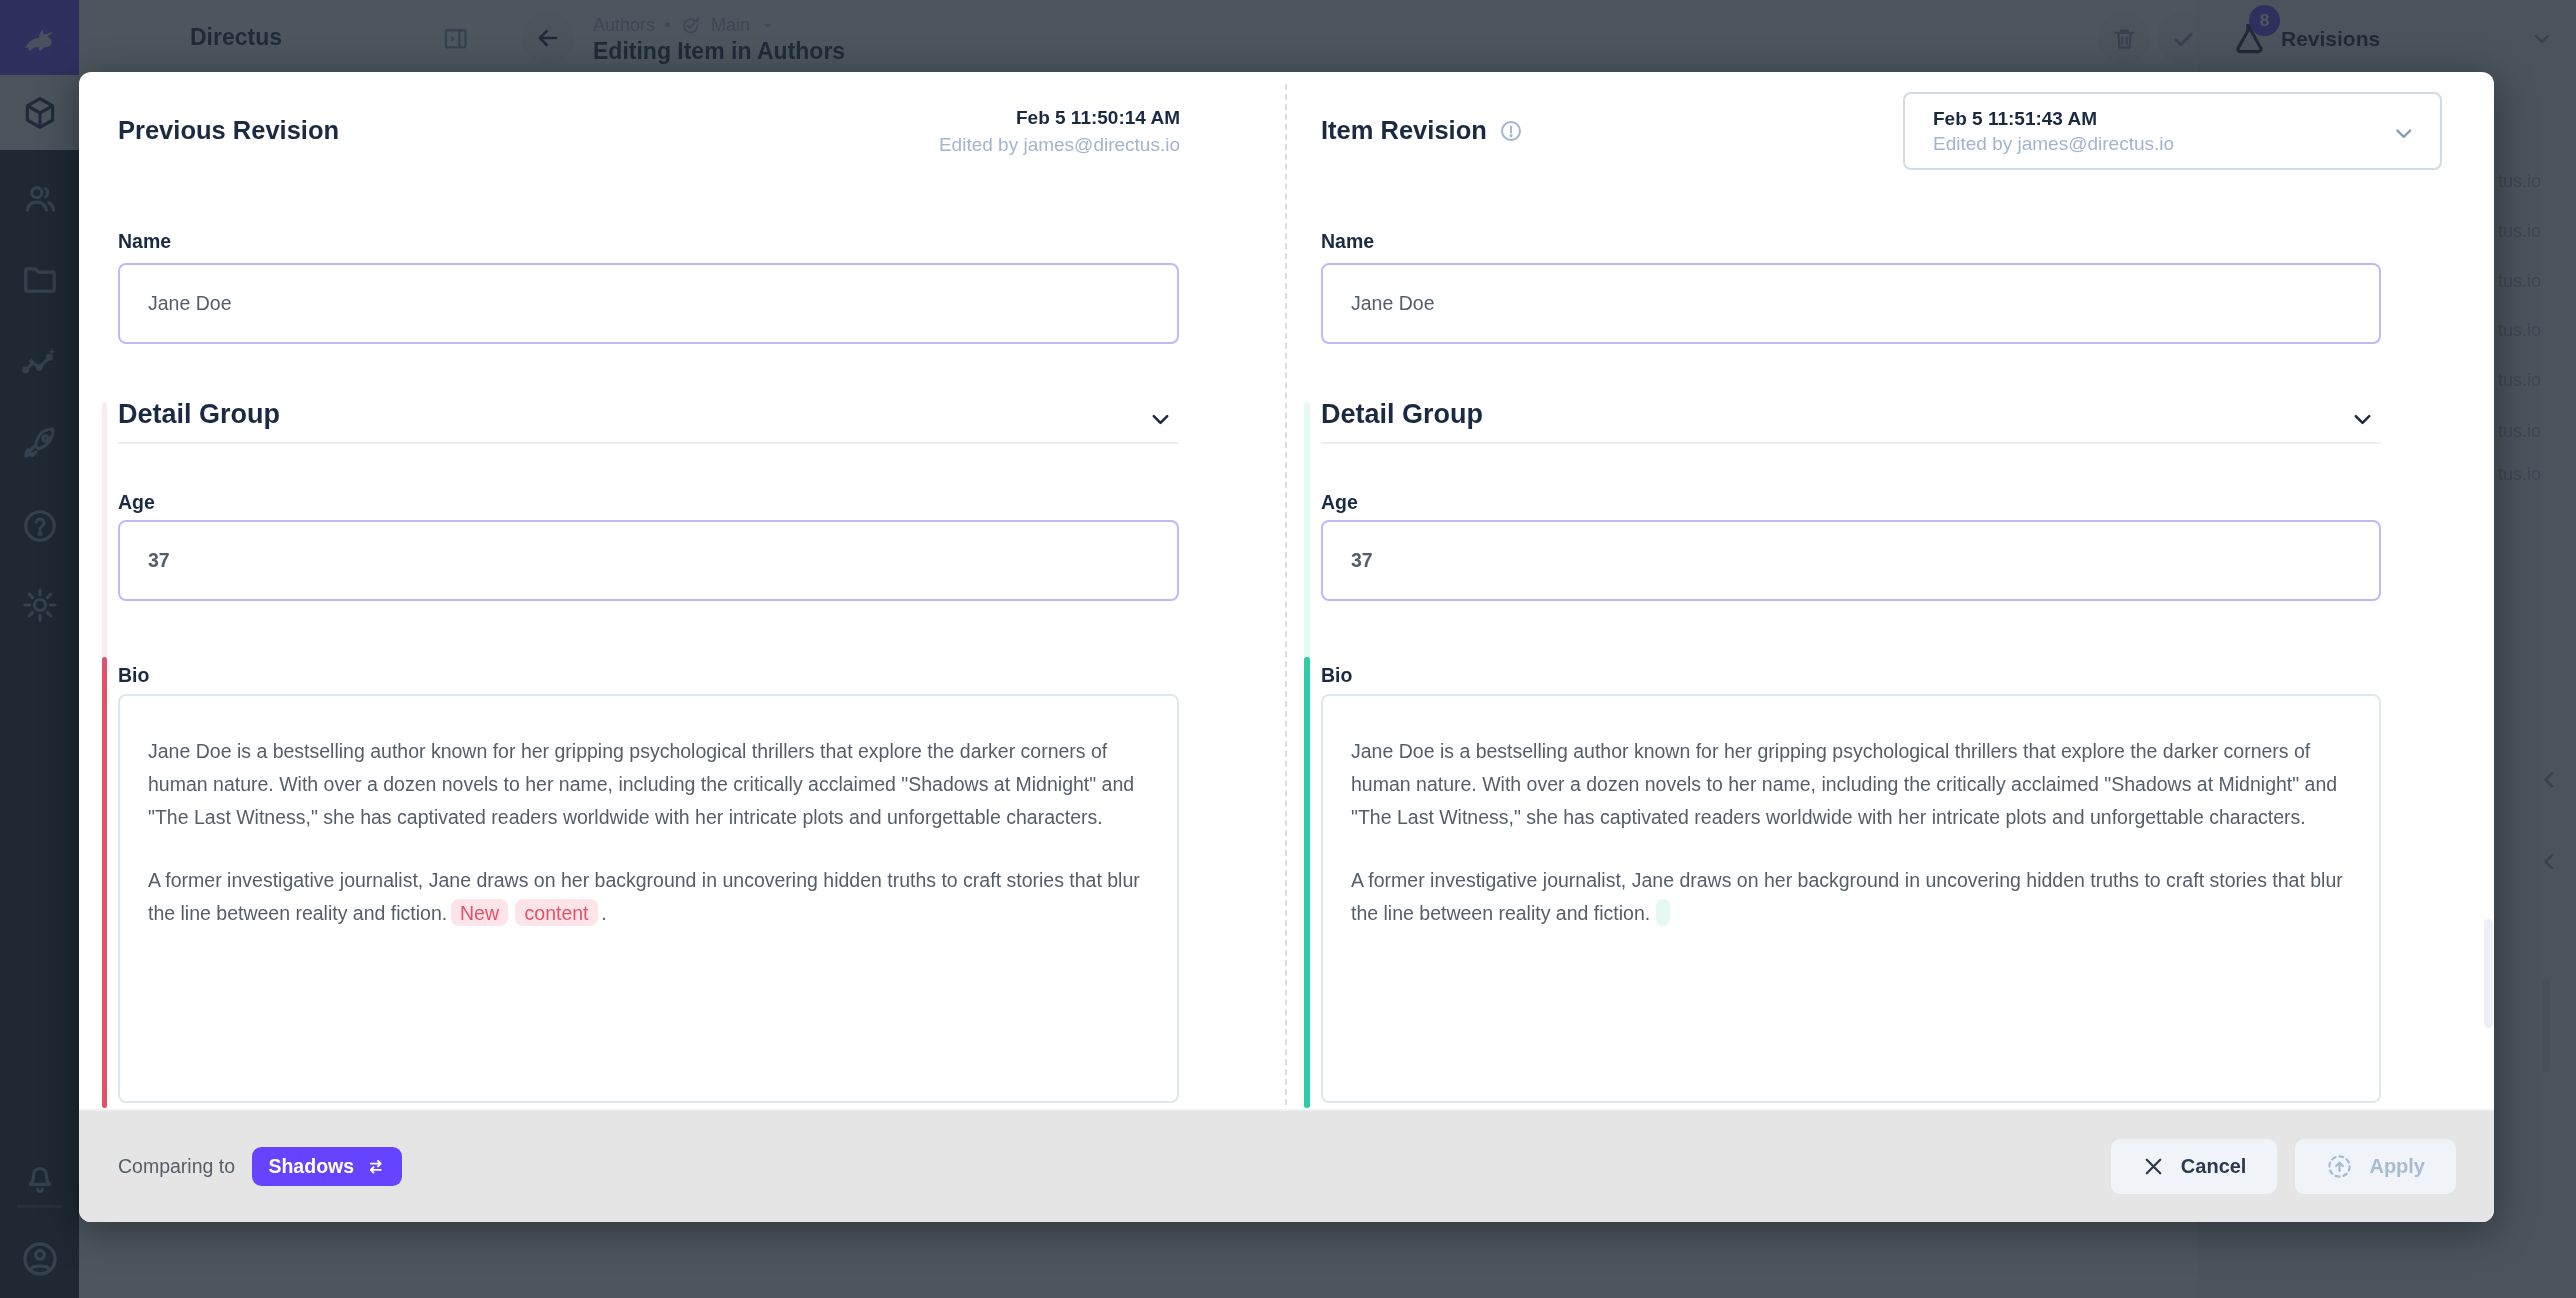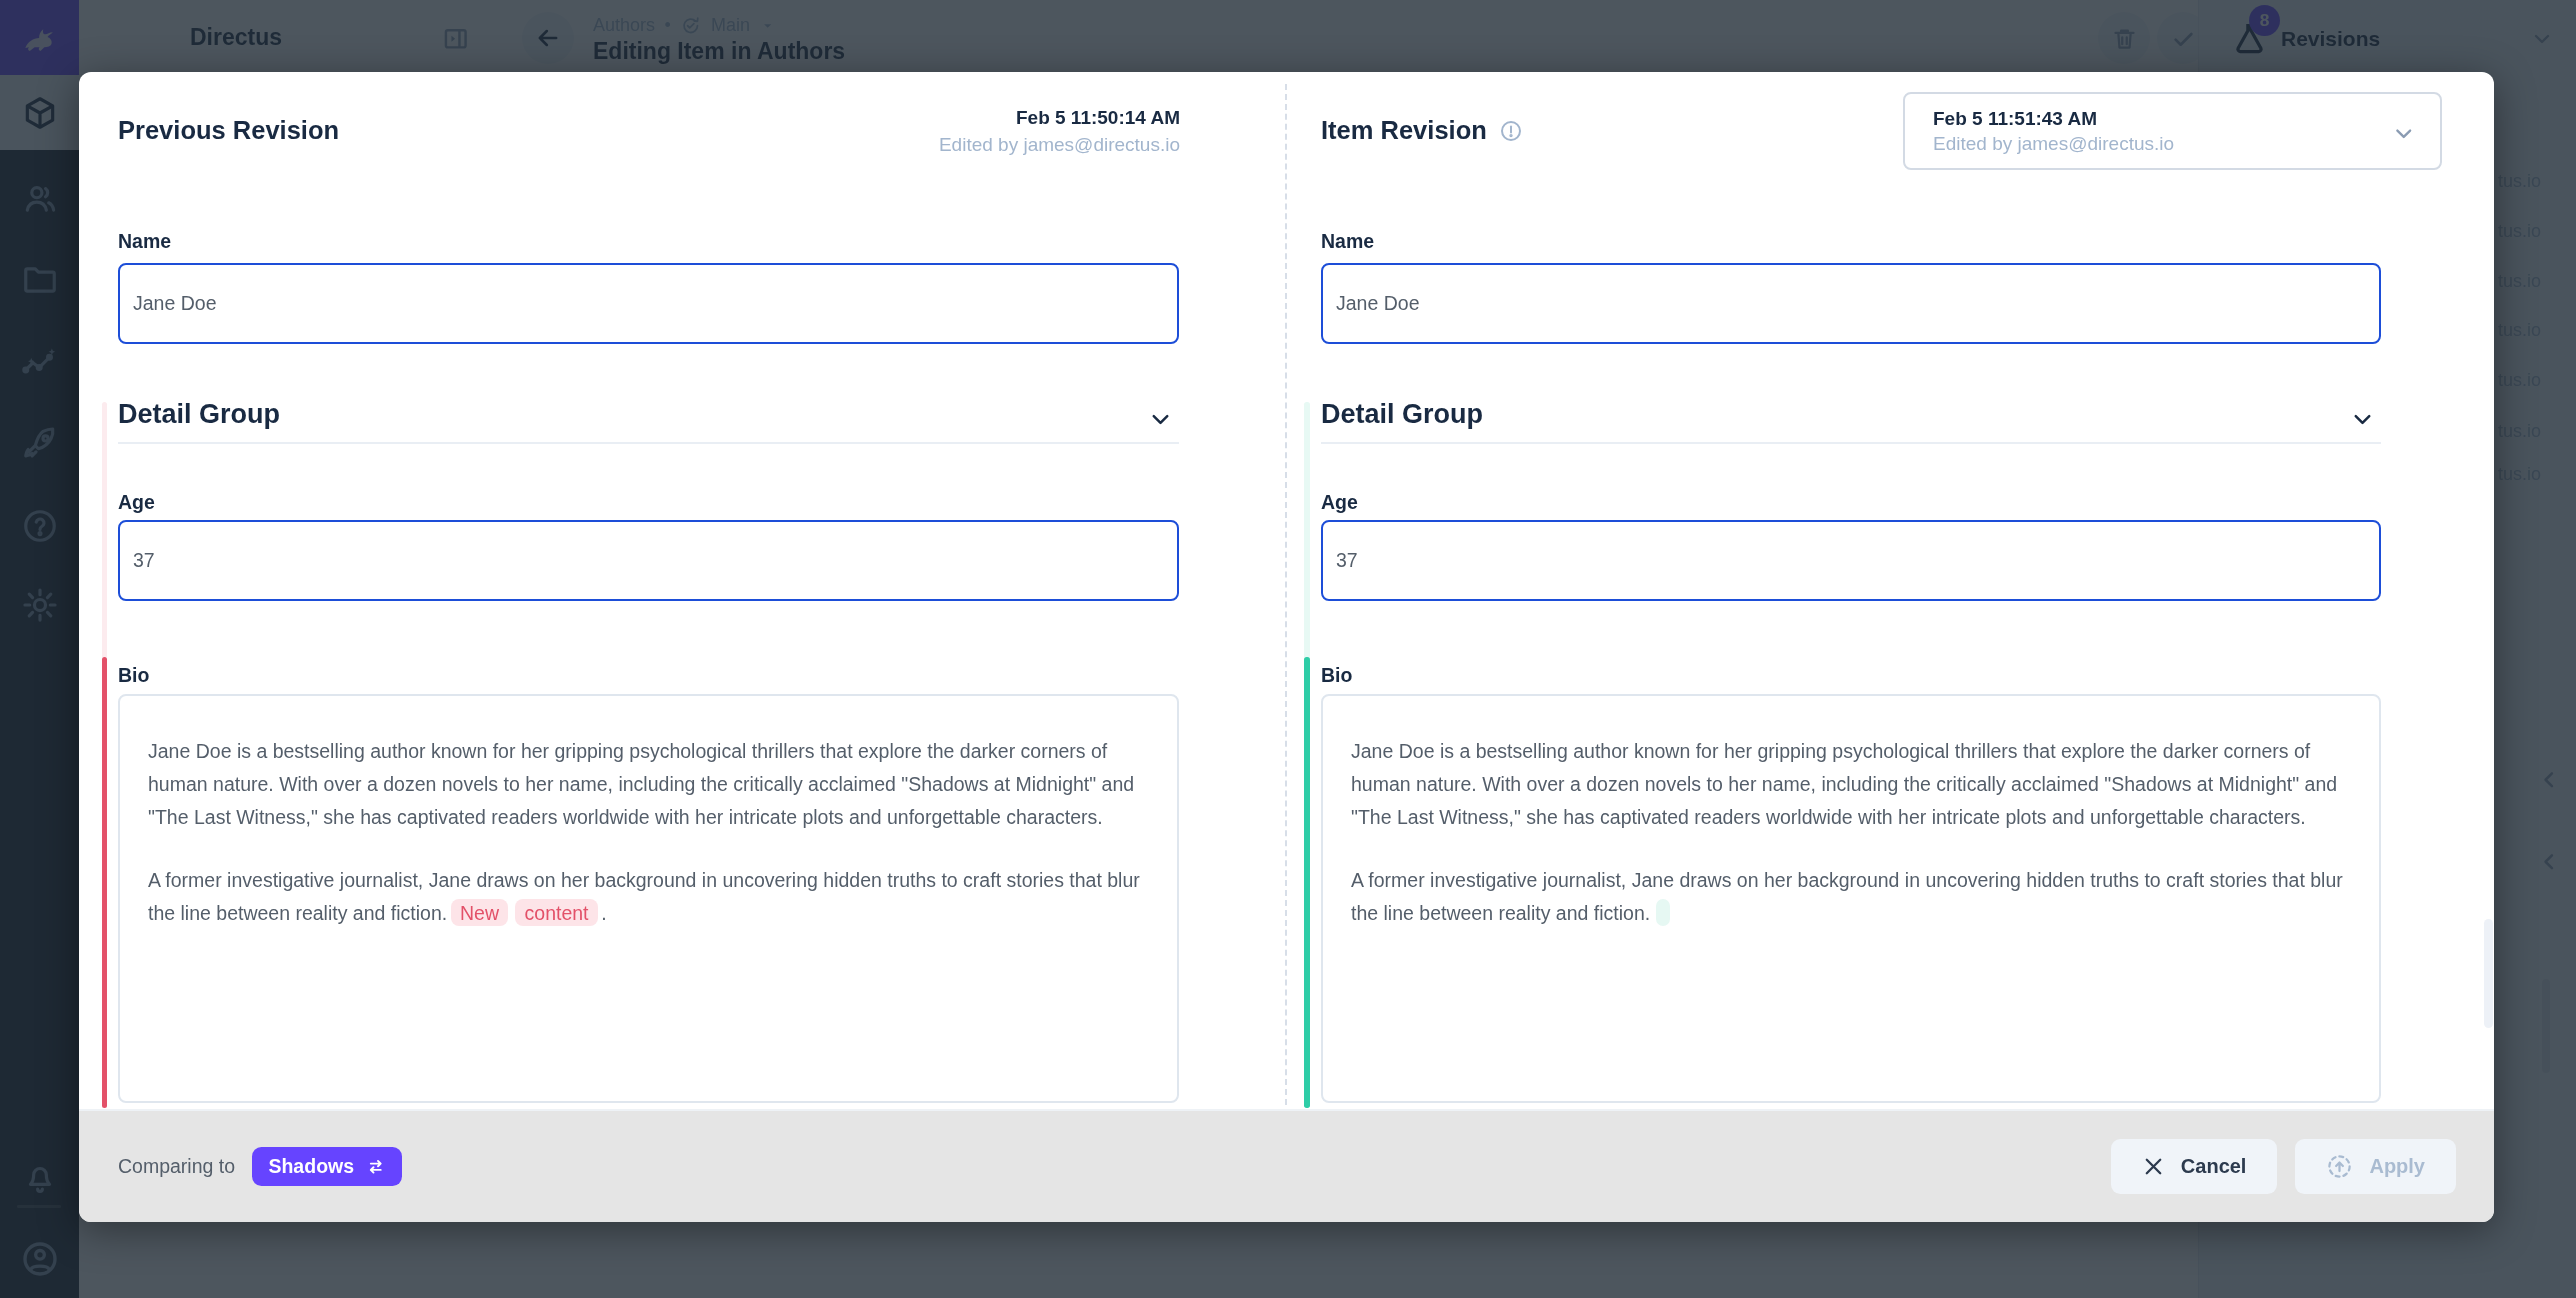--- a/index.html
+++ b/index.html
@@ -67,25 +67,25 @@
   .rev-meta .by{font-size:19px;color:#a2b5cd;}
 
   .vdrop{position:absolute;left:616px;top:20px;width:539px;height:78px;border:2px solid #d3dae4;
     border-radius:8px;background:#fff;display:flex;flex-direction:column;justify-content:center;
     padding-left:28px;line-height:25.5px;}
   .vdrop .ts{font-size:19px;font-weight:600;color:#192a42;}
   .vdrop .by{font-size:19px;color:#a2b5cd;}
   .vdrop-chev{position:absolute;right:24px;top:27px;color:#8b9cb3;}
 
   .f-label{position:absolute;left:var(--cl);font-size:19.5px;font-weight:700;color:#192a42;}
-  .inp{position:absolute;left:var(--cl);width:var(--cw);height:81px;border:2px solid #1d4ed8;
-    border-radius:8px;background:#fff;display:flex;align-items:center;padding:0 13px;
+  .inp{position:absolute;left:var(--cl);width:var(--cw);height:81px;border:2px solid #c4b5fd;
+    border-radius:8px;background:#fff;display:flex;align-items:center;padding:0 28px;
     font-size:19.5px;color:#545e6a;}
   .lbl-name{top:158px;} .inp-name{top:191px;}
-  .lbl-age{top:419px;}  .inp-age{top:448px;}
+  .lbl-age{top:419px;}  .inp-age{top:448px;font-weight:bold;}
   .lbl-bio{top:592px;}
 
   .grp-bar{position:absolute;left:var(--bar);top:330px;height:706px;width:5.4px;border-radius:2.7px;}
   .pane-l .grp-bar{background:#fcebee;}
   .pane-r .grp-bar{background:#e7f9f4;}
   .bio-bar{position:absolute;left:var(--bar);top:585px;height:451px;width:5.4px;border-radius:2.7px;}
   .pane-l .bio-bar{background:#e35169;}
   .pane-r .bio-bar{background:#2ecda7;}
 
   .grp-head{position:absolute;left:var(--cl);top:327px;font-size:27px;font-weight:700;color:#192a42;}

